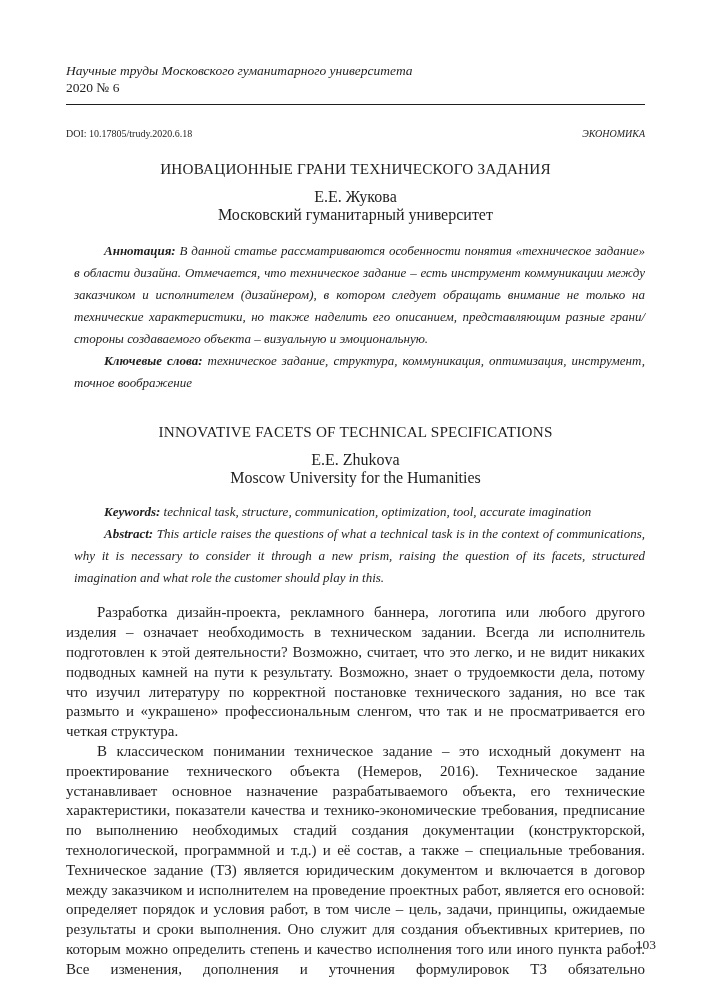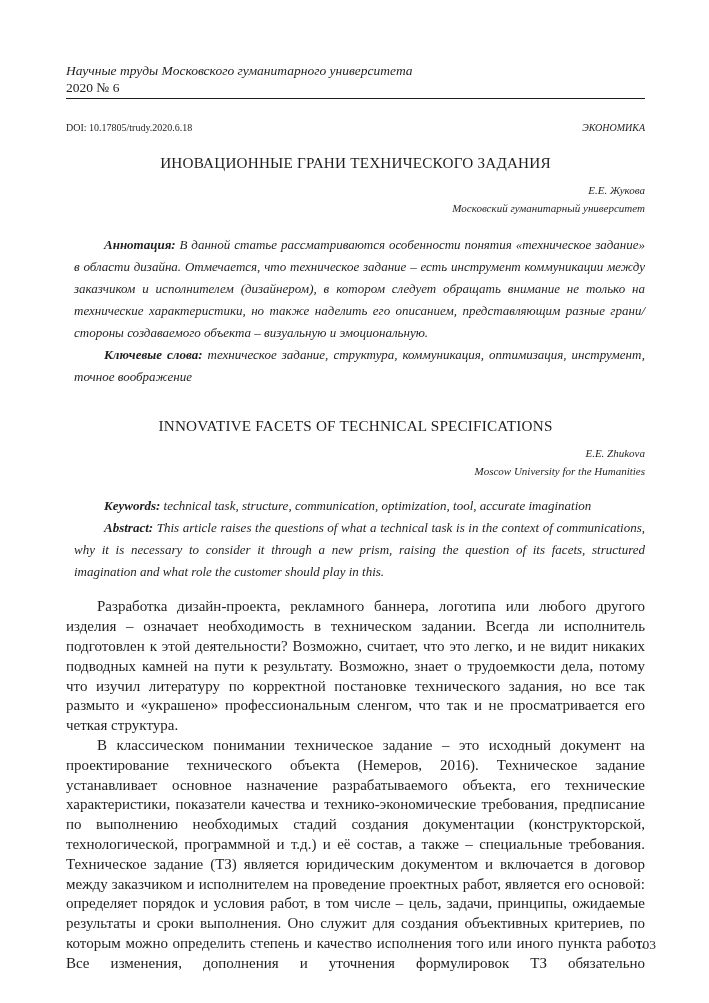--- a/index.html
+++ b/index.html
@@ -18,21 +18,21 @@
   }
   .content {
     position: absolute;
     left: 66px;
     top: 0;
     width: 579px;
   }
   
   .running-head {
     padding-top: 62px;
-    padding-bottom: 2px;
+    padding-bottom: 8px;
     border-bottom: 1.4px solid #1e1e1e;
     font-size: 13.5px;
     line-height: 17px;
   }
   .journal-name { font-style: italic; }
   .journal-issue { font-style: normal; }
 
   .doi-row {
     margin-top: 21px;
     display: flex;
@@ -47,23 +47,22 @@
     text-align: center;
     font-weight: normal;
     font-size: 15.2px;
     line-height: 18px;
     letter-spacing: 0.2px;
   }
   .title-ru { margin-top: 19px; }
   .title-en { margin-top: 29px; }
 
   .authors {
-    text-align: right;
-    font-style: italic;
-    font-size: 11px;
+    text-align: center;
+    font-size: 16px;
     line-height: 17.5px;
   }
   .authors-ru { margin-top: 10px; }
   .authors-en { }
 
   .abstract-block {
     font-style: italic;
     font-size: 13px;
     line-height: 22px;
     text-align: justify;

